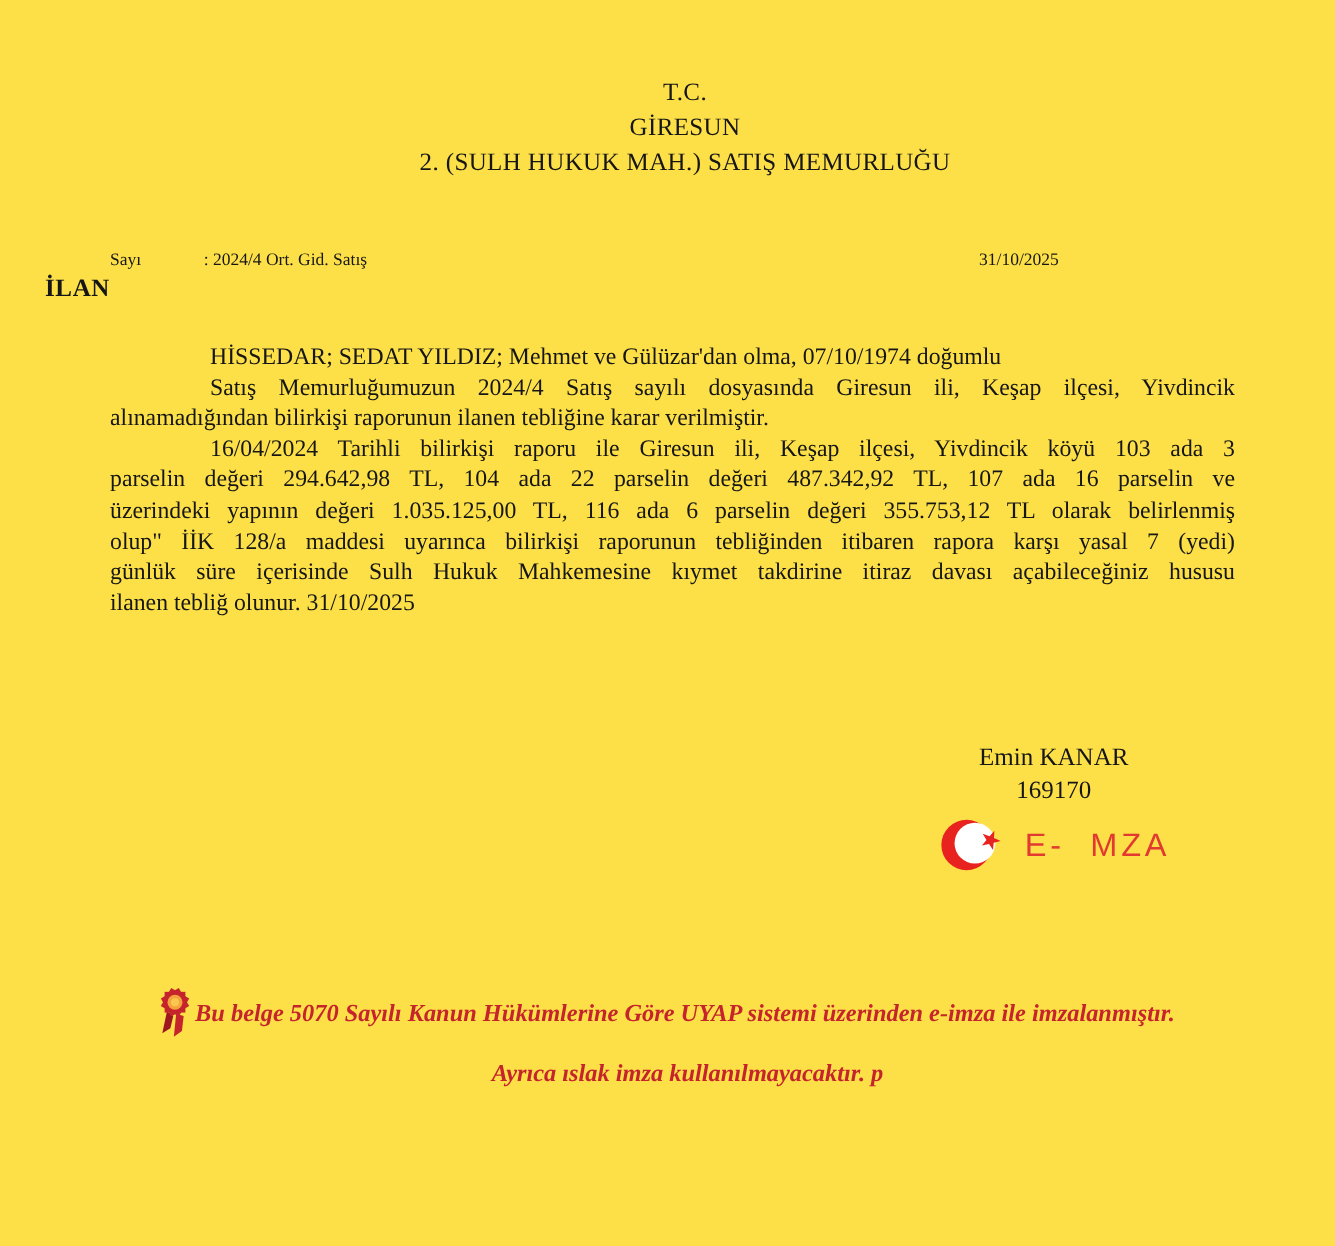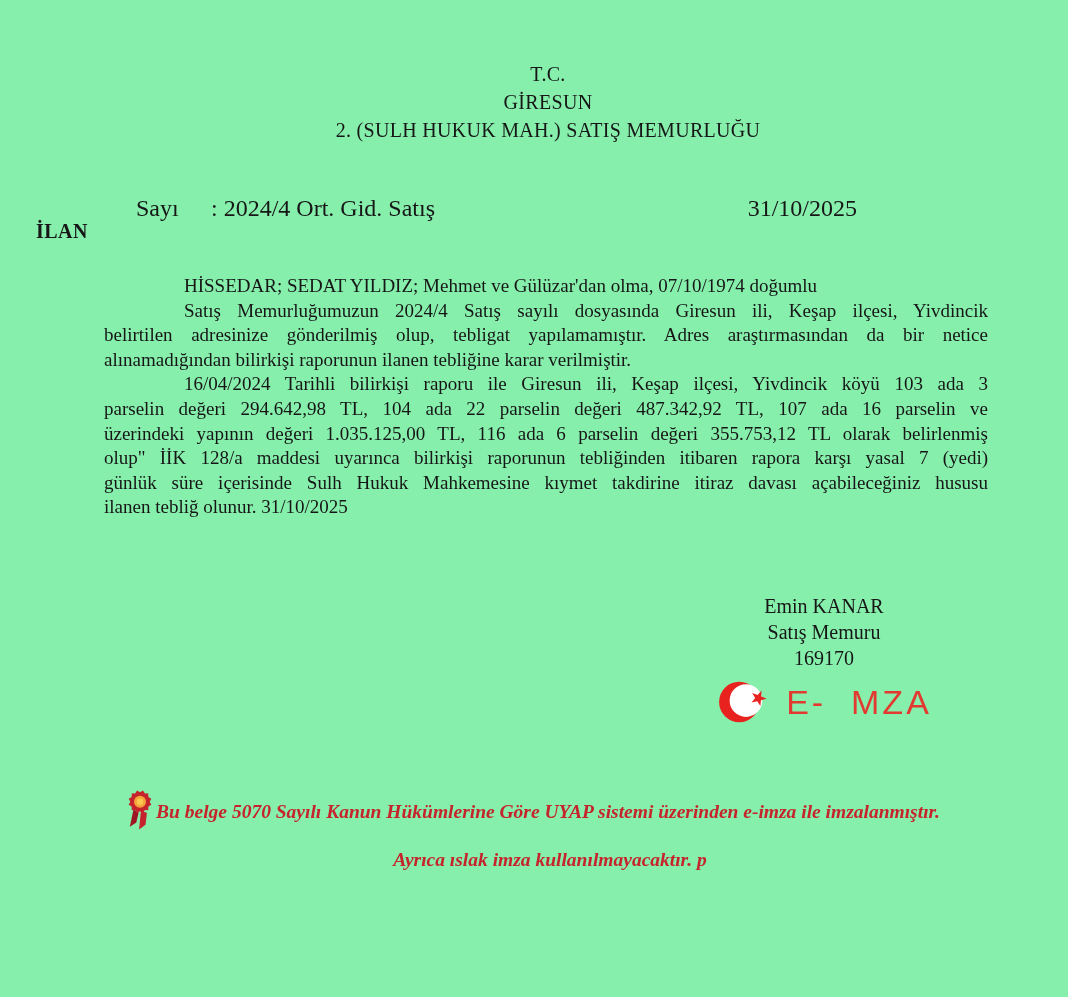--- a/index.html
+++ b/index.html
@@ -6,61 +6,61 @@
     --footer-red:#c5242c;
     --esign-red:#e23a31;
     --flag-red:#e8231f;
     --seal-center:#f5a33c;
     --ink:#161616;
   }
   html,body{margin:0;padding:0;background:#ffffff;}
   .page{
     position:relative;
     width:1068px;height:997px;
-    background:#86efac;
+    background:#fde047;
     font-family:"Liberation Serif","DejaVu Serif",serif;
     color:var(--ink);
     overflow:hidden;
   }
   .letterhead{
     position:absolute;top:60px;left:64px;right:36px;
     text-align:center;
     font-size:20px;line-height:28px;
     letter-spacing:0.3px;
   }
   .meta-row{
-    position:absolute;top:196px;left:88px;right:68px;
-    font-size:24px;line-height:25px;margin-left:48px;
+    position:absolute;top:196px;left:88px;right:78px;
+    font-size:14px;line-height:25px;
   }
   .meta-label{display:inline-block;width:75px;}
   .meta-date{position:absolute;right:143px;top:0;}
   .doc-title{
     position:absolute;top:218px;left:36px;right:0;
     margin:0;
     font-size:20px;font-weight:bold;letter-spacing:0.5px;
     line-height:26px;
   }
   .body-text{
     position:absolute;top:274px;left:88px;width:900px;
     font-size:19px;line-height:24.6px;
   }
-  .line{text-align:justify;text-align-last:left;margin-left:16px;}
+  .line{text-align:justify;text-align-last:left;}
   .line.indent{text-indent:80px;}
   .line.stretch{text-align-last:justify;}
   .signature{
-    position:absolute;top:593px;left:681px;width:286px;
+    position:absolute;top:593px;left:700px;width:286px;
     text-align:center;font-size:20px;line-height:26px;
   }
   .esign{
     margin-top:7px;
     display:flex;align-items:center;justify-content:center;gap:12px;
   }
   .esign-label{
     font-family:"Liberation Sans","DejaVu Sans",sans-serif;
-    font-size:34px;letter-spacing:3px;
+    font-size:26px;letter-spacing:3px;
     color:var(--esign-red);
     white-space:pre;
   }
   .crescent-red{fill:var(--flag-red);}
   .footer{
     position:absolute;top:789px;left:0;right:0;
     text-align:center;
     color:var(--footer-red);
     font-weight:bold;font-style:italic;
     font-size:19.5px;line-height:27px;
@@ -89,33 +89,31 @@
     <span class="meta-label">Sayı</span><span>: 2024/4 Ort. Gid. Satış</span>
     <span class="meta-date">31/10/2025</span>
   </div>
 
   <h1 class="doc-title">İLAN</h1>
 
   <section class="body-text">
 
   <div class="line indent">HİSSEDAR; SEDAT YILDIZ; Mehmet ve Gülüzar'dan olma, 07/10/1974 doğumlu</div>
       <div class="line indent stretch">Satış Memurluğumuzun 2024/4 Satış sayılı dosyasında Giresun ili, Keşap ilçesi, Yivdincik</div>
-      <div class="line stretch">belirtilen adresinize gönderilmiş olup, tebligat yapılamamıştır. Adres araştırmasından da bir netice</div>
       <div class="line">alınamadığından bilirkişi raporunun ilanen tebliğine karar verilmiştir.</div>
       <div class="line indent stretch">16/04/2024 Tarihli bilirkişi raporu ile Giresun ili, Keşap ilçesi, Yivdincik köyü 103 ada 3</div>
       <div class="line stretch">parselin değeri 294.642,98 TL, 104 ada 22 parselin değeri 487.342,92 TL, 107 ada 16 parselin ve</div>
       <div class="line stretch">üzerindeki yapının değeri 1.035.125,00 TL, 116 ada 6 parselin değeri 355.753,12 TL olarak belirlenmiş</div>
       <div class="line stretch">olup" İİK 128/a maddesi uyarınca bilirkişi raporunun tebliğinden itibaren rapora karşı yasal 7 (yedi)</div>
       <div class="line stretch">günlük süre içerisinde Sulh Hukuk Mahkemesine kıymet takdirine itiraz davası açabileceğiniz hususu</div>
       <div class="line">ilanen tebliğ olunur. 31/10/2025</div>
     </section>
 
   <div class="signature">
     <div>Emin KANAR</div>
-    <div>Satış Memuru</div>
     <div>169170</div>
     <div class="esign">
       <svg width="58" height="48" viewBox="0 0 60 50" aria-hidden="true">
         <circle class="crescent-red" cx="24" cy="25" r="21"></circle>
         <circle cx="31" cy="23.5" r="17" fill="#ffffff"></circle>
         <polygon class="crescent-red" points="0,-8.5 2,-2.75 8.08,-2.63 3.23,1.05 5,6.88 0,3.4 -5,6.88 -3.23,1.05 -8.08,-2.63 -2,-2.75" transform="translate(44,21) rotate(22)"></polygon>
       </svg>
       <span class="esign-label">E-  MZA</span>
     </div>
   </div>

